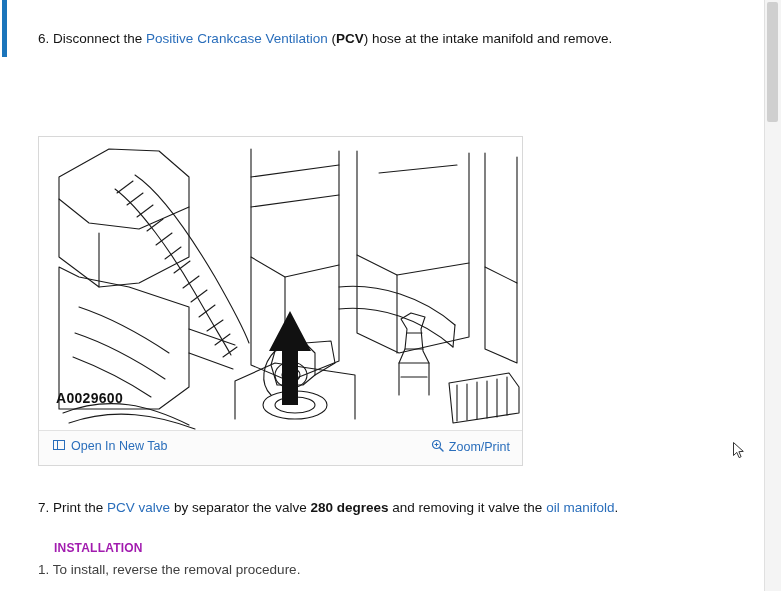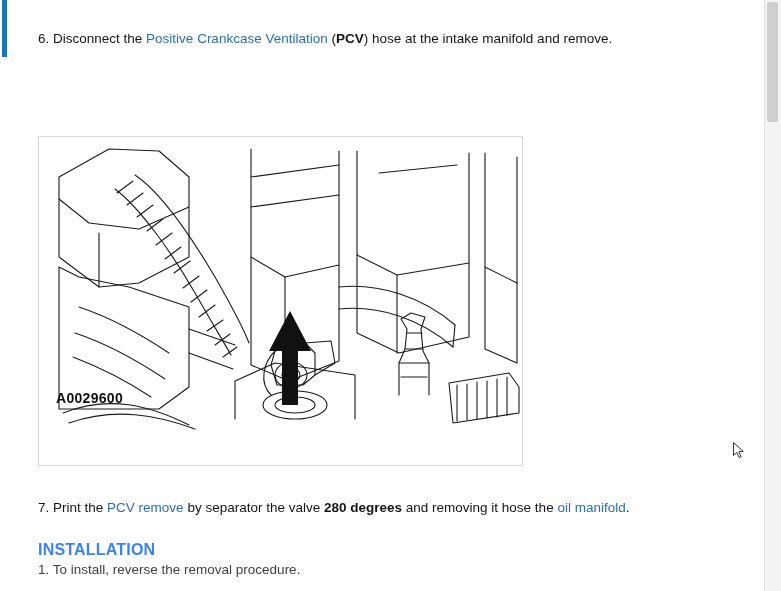--- a/index.html
+++ b/index.html
@@ -131,25 +131,25 @@
     margin-right: 5px;
     color: #2a6ebb;
     vertical-align: -1px;
   }
   .open-new-tab { left: 14px; }
   .zoom-print { right: 12px; }
 
   .install-head {
     position: absolute;
     top: 541px;
-    left: 0px;
-    font-size: 16px;
+    left: 16px;
+    font-size: 12px;
     font-weight: bold;
     letter-spacing: 0.2px;
-    color: #3b82f6;
+    color: #a21caf;
   }
   .install-step {
     position: absolute;
     top: 562px;
     left: 0px;
     font-size: 13.5px;
     color: #404040;
     white-space: nowrap;
   }
 
@@ -268,29 +268,48 @@
           </g>
 
           <g fill="#111111" stroke="none">
             <path d="M243 268 L243 214 L230 214 L251 174 L272 214 L259 214 L259 268 Z"></path>
           </g>
         </svg>
       </div>
 
       <div class="figure-caption-id">A0029600</div>
 
+      <div class="figure-bar">
+        <span class="fig-action open-new-tab">
+          <span class="glyph">
+            <svg width="13" height="12" viewBox="0 0 13 12" xmlns="http://www.w3.org/2000/svg">
+              <rect x="0.5" y="1.5" width="11" height="9" fill="none" stroke="#2a6ebb" stroke-width="1"></rect>
+              <rect x="0.5" y="1.5" width="4" height="9" fill="none" stroke="#2a6ebb" stroke-width="1"></rect>
+            </svg>
+          </span><span>Open In New Tab</span>
+        </span>
+        <span class="fig-action zoom-print">
+          <span class="glyph">
+            <svg width="13" height="13" viewBox="0 0 13 13" xmlns="http://www.w3.org/2000/svg">
+              <circle cx="5.5" cy="5.5" r="4" fill="none" stroke="#2a6ebb" stroke-width="1.2"></circle>
+              <path d="M8.5 8.5 L12 12" stroke="#2a6ebb" stroke-width="1.4" stroke-linecap="round"></path>
+              <path d="M3.6 5.5 H7.4 M5.5 3.6 V7.4" stroke="#2a6ebb" stroke-width="1"></path>
+            </svg>
+          </span><span>Zoom/Print</span>
+        </span>
+      </div>
     </div>
 
     <div class="step-line step-7">
       <span>7.</span>
       <span>Print the</span>
-      <a class="link" href="#">PCV remove</a>
+      <a class="link" href="#">PCV valve</a>
       <span>by separator the valve</span>
       <span class="bold-dark">280 degrees</span>
-      <span>and removing it hose the</span>
+      <span>and removing it valve the</span>
       <a class="link" href="#">oil manifold</a><span>.</span>
     </div>
 
     <div class="install-head">INSTALLATION</div>
     <div class="install-step">1. To install, reverse the removal procedure.</div>
 
   </div>
 
   <div class="cursor">
     <svg width="12" height="18" viewBox="0 0 12 18" xmlns="http://www.w3.org/2000/svg">

